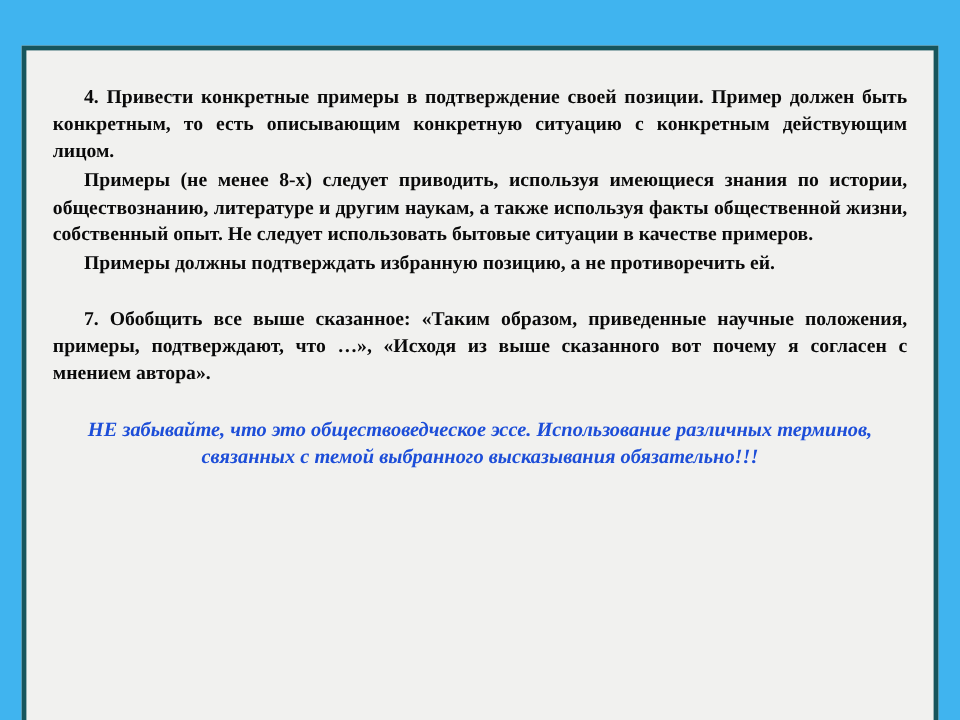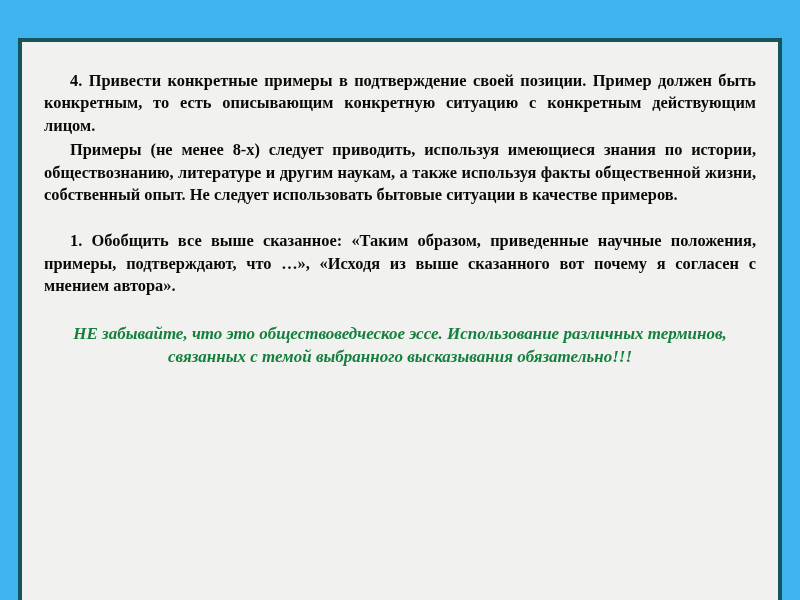--- a/index.html
+++ b/index.html
@@ -59,21 +59,21 @@
     margin: 0;
     height: 22px;
   }
 
   #highlight-note {
     margin: 24px 0 0 0;
     font-weight: bold;
     font-style: italic;
     font-size: 17px;
     line-height: 23px;
-    color: #15803d;
+    color: #1d4ed8;
     text-align: center;
     padding: 0 22px;
   }
 </style>
 </head>
 <body>
 
 <div id="deco-mosaic">
   <svg width="230" height="128" viewBox="0 0 230 128" xmlns="http://www.w3.org/2000/svg">
     <defs>
@@ -189,21 +189,22 @@
   </svg>
 </div>
 
 <div id="slide-frame">
   <div id="content-body">
 
     <p class="para">4. Привести конкретные примеры в подтверждение своей позиции. Пример должен быть конкретным, то есть описывающим конкретную ситуацию с конкретным действующим лицом.</p>
 
     <p class="para">Примеры (не менее 8-х) следует приводить, используя имеющиеся знания по истории, обществознанию, литературе и другим наукам, а также используя факты общественной жизни, собственный опыт. Не следует использовать бытовые ситуации в качестве примеров.</p>
 
+    <p class="para">Примеры должны подтверждать избранную позицию, а не противоречить ей.</p>
 
     <p class="spacer-line"></p>
 
-    <p class="para">1. Обобщить все выше сказанное: «Таким образом, приведенные научные положения, примеры, подтверждают, что …», «Исходя из выше сказанного вот почему я согласен с мнением автора».</p>
+    <p class="para">7. Обобщить все выше сказанное: «Таким образом, приведенные научные положения, примеры, подтверждают, что …», «Исходя из выше сказанного вот почему я согласен с мнением автора».</p>
 
     <p id="highlight-note">НЕ забывайте, что это обществоведческое эссе. Использование различных терминов, связанных с темой выбранного высказывания обязательно!!!</p>
 
   </div>
 </div>
 
 </body></html>

